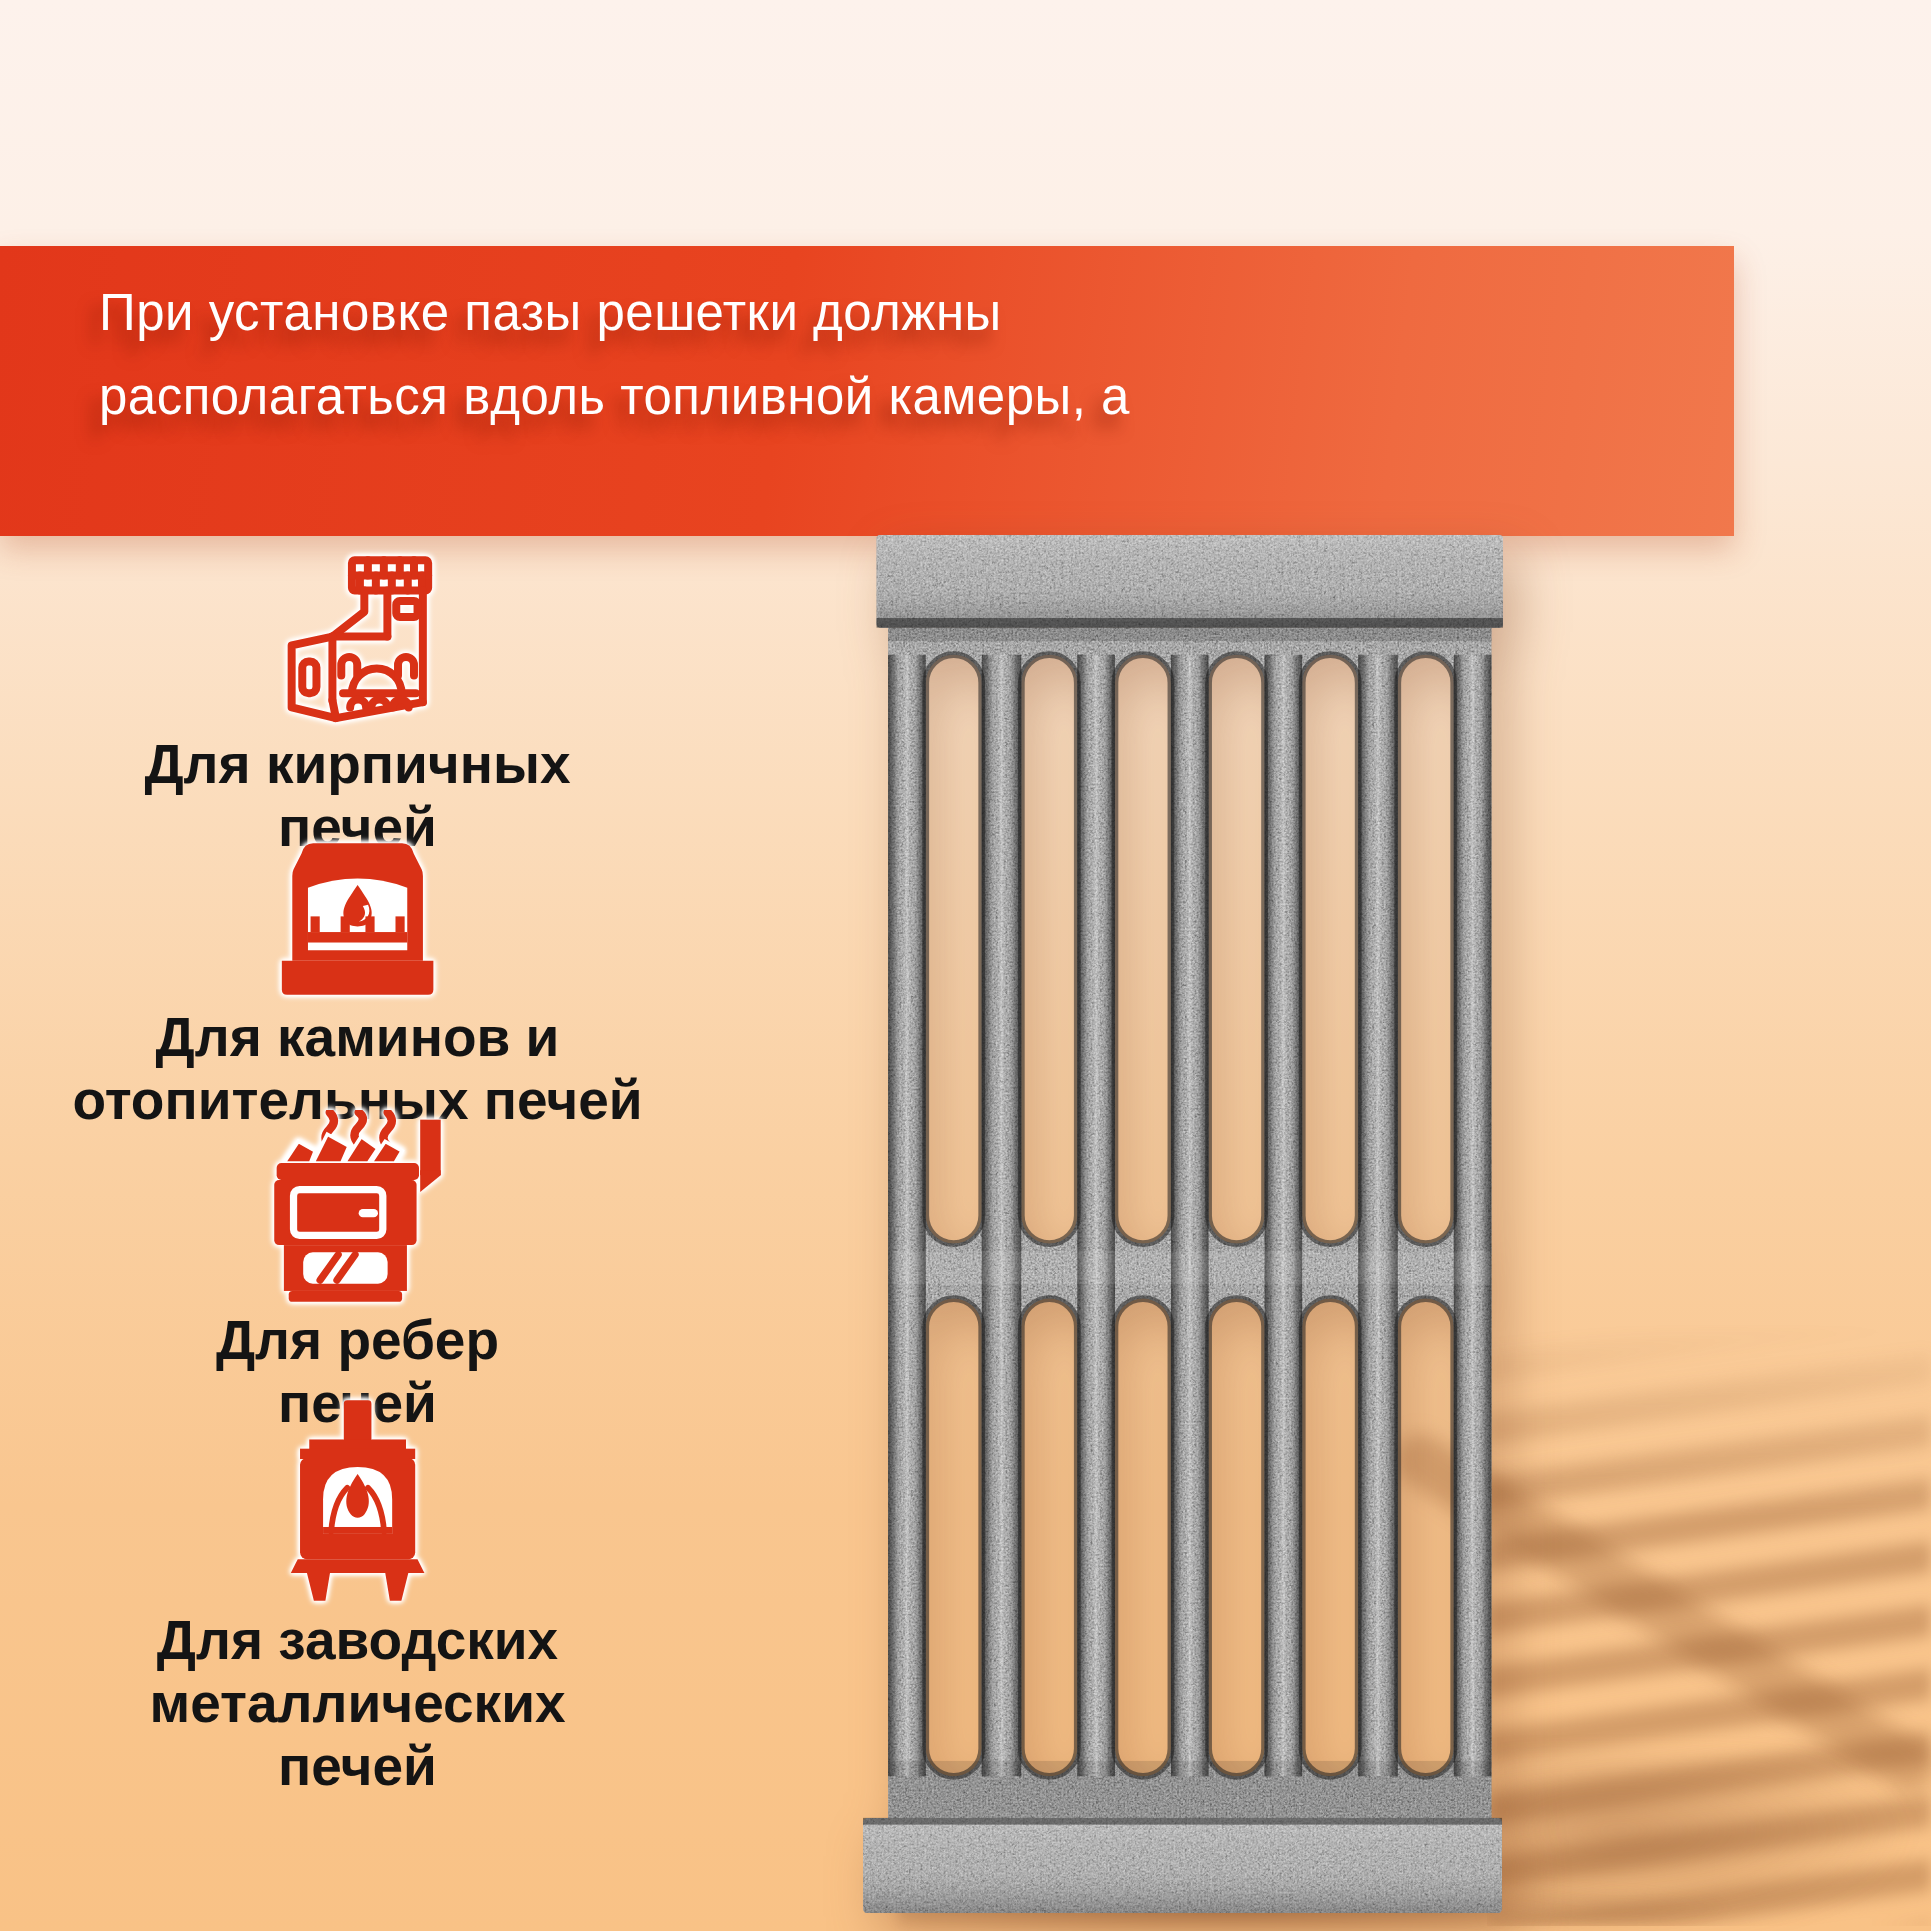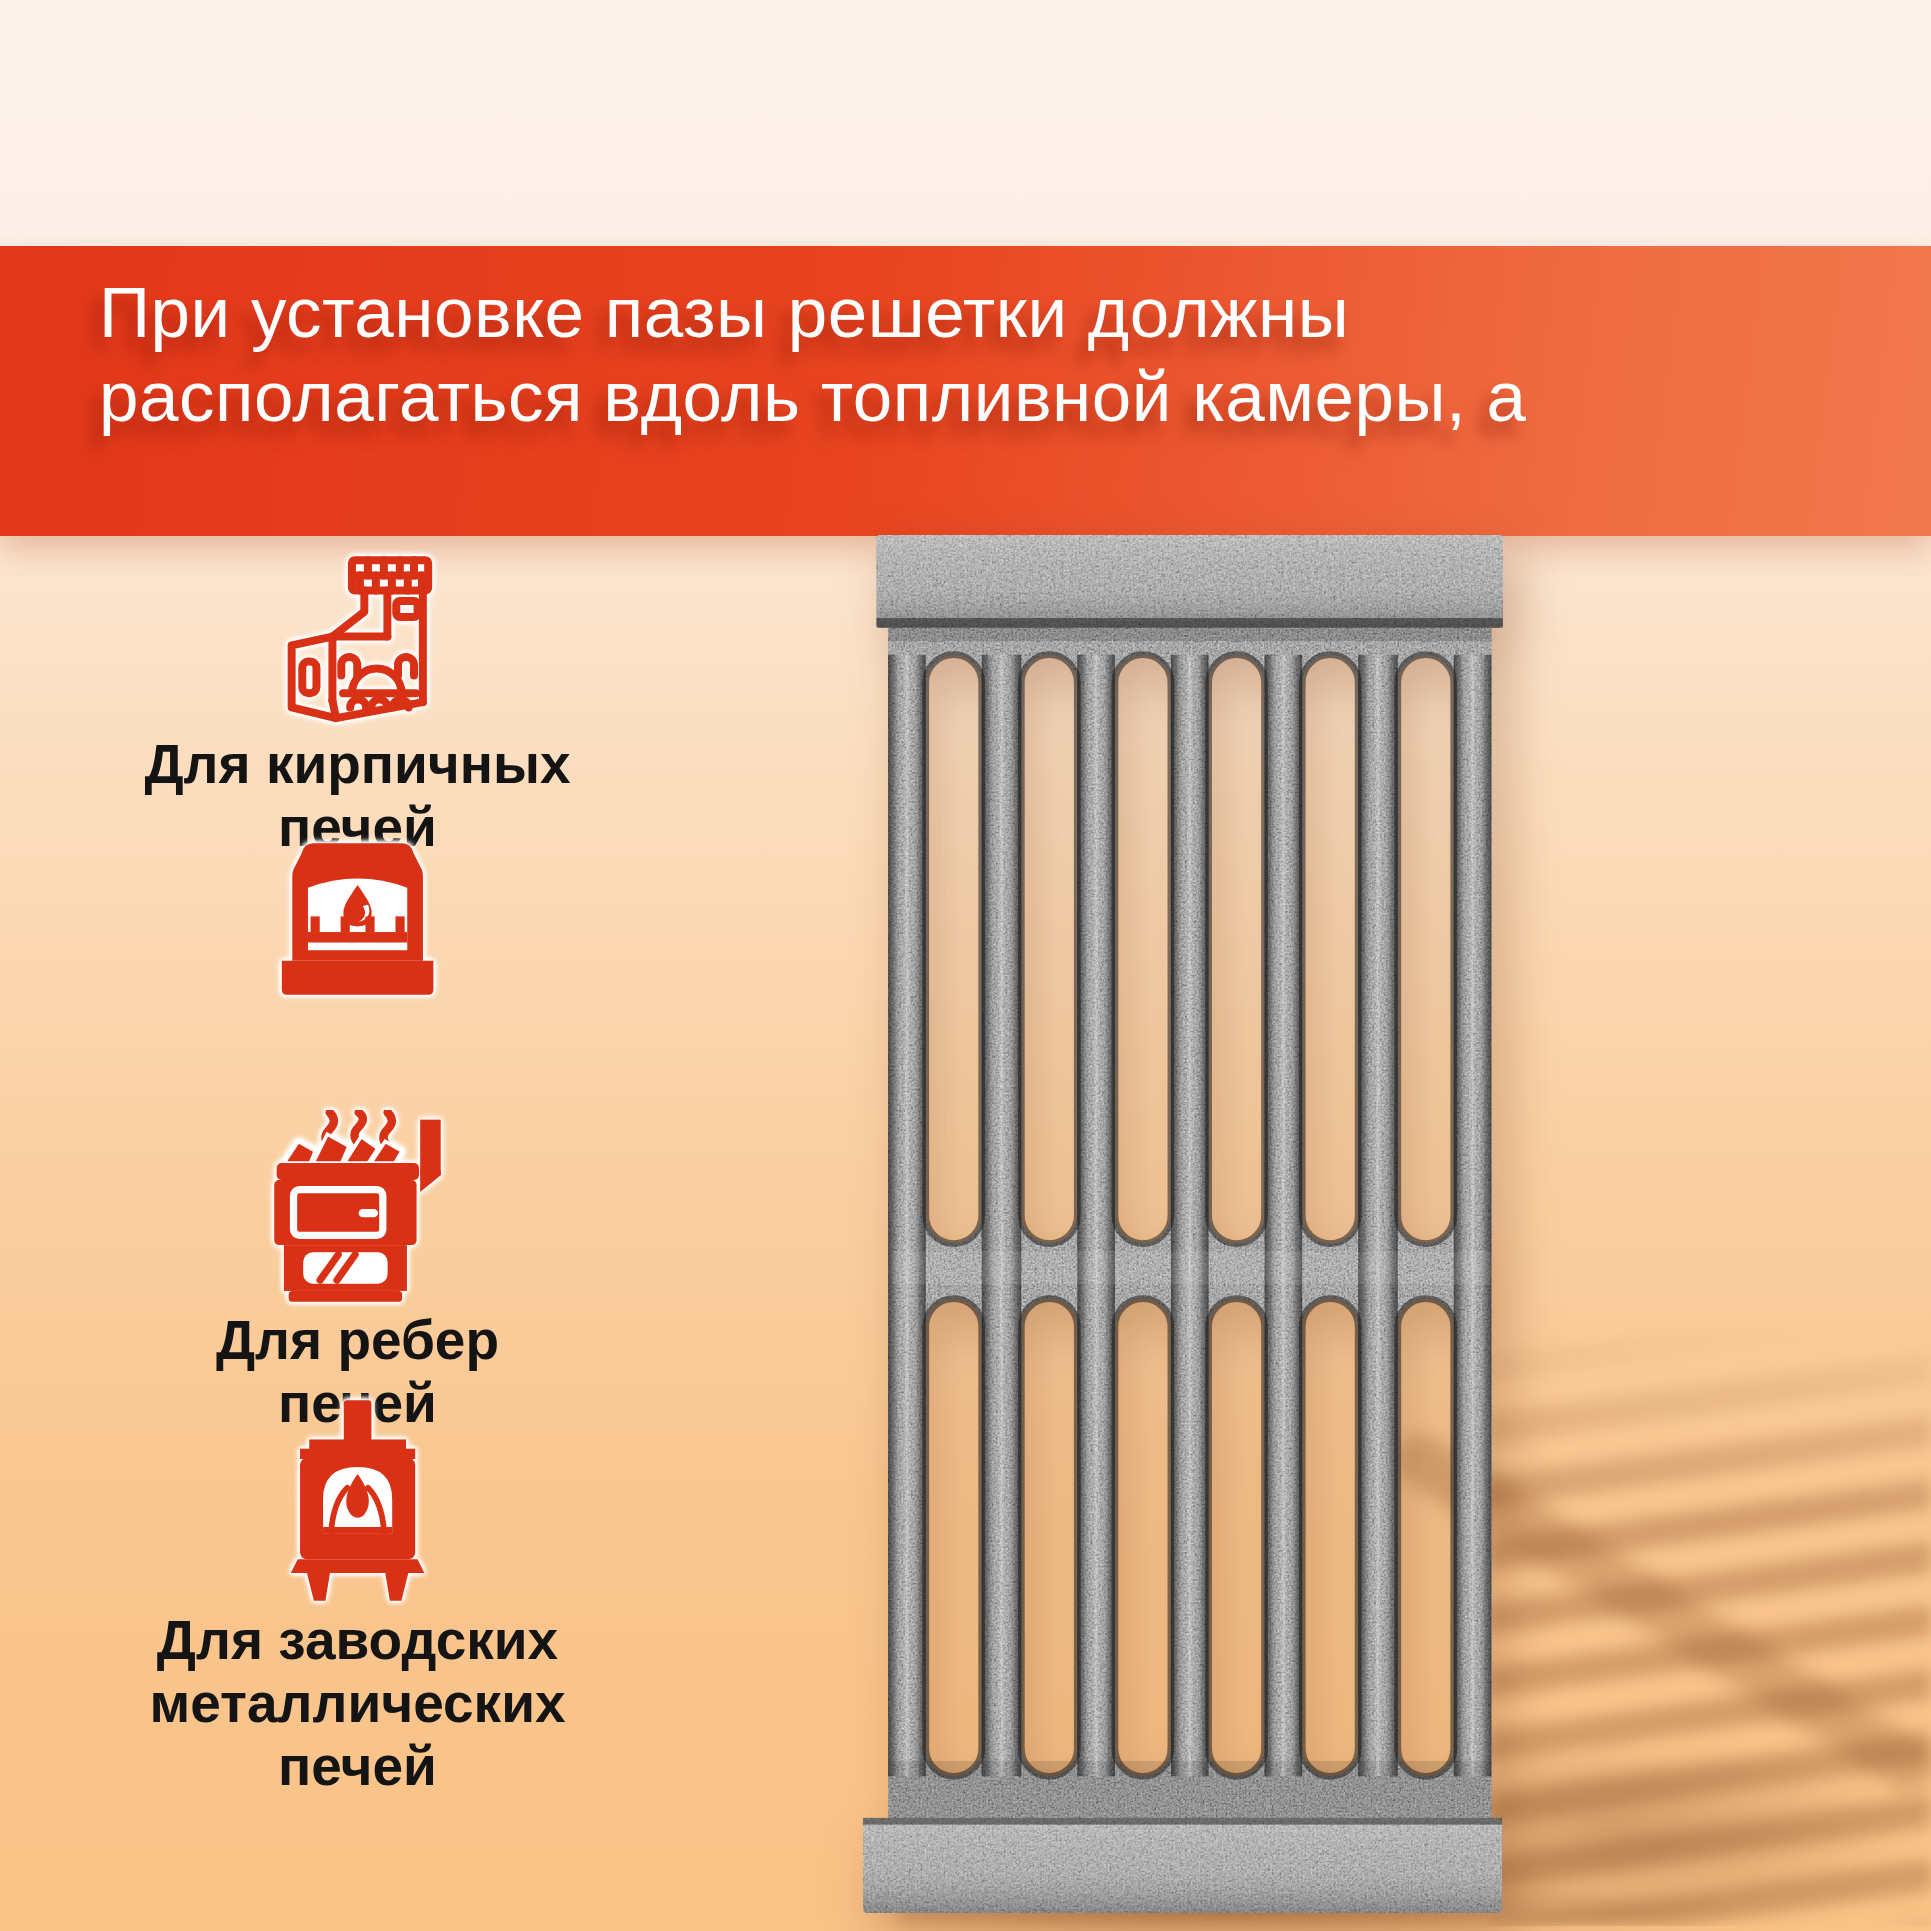--- a/index.html
+++ b/index.html
@@ -11,26 +11,26 @@
   *{margin:0;padding:0;box-sizing:border-box;}
   html,body{width:1931px;height:1931px;overflow:hidden;}
   body{font-family:"Liberation Sans","DejaVu Sans",sans-serif;}
   .stage{
     position:absolute;inset:0;width:1931px;height:1931px;
     background:linear-gradient(180deg,var(--bg-top) 0%,#fdf0e7 12%,#fce8d6 24%,var(--bg-mid) 42%,#fad0a2 60%,#f9c68f 78%,var(--bg-bottom) 100%);
   }
 
   
   .banner{
-    position:absolute;left:0;top:246px;width:1931px;height:290px;
+    position:absolute;left:0;top:246px;width:1734px;height:290px;
     background:linear-gradient(97deg,var(--banner-left) 0%,#e84420 45%,#ef6a40 80%,var(--banner-right) 100%);
     box-shadow:0 13.5px 29px rgba(180,70,30,.28);
     padding:25px 48px 0 99px;
     color:var(--banner-text);
-    font-size:71px;line-height:84px;letter-spacing:0.5px;
+    font-size:51px;line-height:84px;letter-spacing:0.5px;
     text-shadow:-9.7px 13.5px 15.4px rgba(135,25,5,.55);
     white-space:nowrap;
   }
   .banner .b{font-weight:400;}
 
   
   .features{position:absolute;left:58px;top:0;width:599px;height:1806px;}
   .feature{position:absolute;left:0;width:100%;display:flex;flex-direction:column;align-items:center;}
   .feature .icon svg{display:block;filter:drop-shadow(0 0 1.9px #fff) drop-shadow(0 0 1.9px #fff) drop-shadow(0 0 1.9px #fff);}
   .feature .label{
@@ -126,20 +126,24 @@
           <path fill="#d93116" d="M42,96 H158 V118 Q158,122 154,122 H46 Q42,122 42,118 Z"></path>
           <path fill="#ffffff" d="M62,40 Q100,26 138,40 L138,88 H62 Z"></path>
           <path fill="#d93116" d="M100,38 C92,50 86,57 91,66 C94,71 106,71 109,66 C114,57 108,50 100,38 Z"></path>
           <path fill="#ffffff" d="M104,54 C107,59 106,63 101,66 C107,65 111,60 108,53 Z"></path>
           <rect fill="#d93116" x="62" y="74" width="76" height="8"></rect>
           <rect fill="#d93116" x="64" y="62" width="7" height="12"></rect>
           <rect fill="#d93116" x="87" y="62" width="7" height="12"></rect>
           <rect fill="#d93116" x="106" y="62" width="7" height="12"></rect>
           <rect fill="#d93116" x="129" y="62" width="7" height="12"></rect>
         </svg>
+      </div>
+      <div class="label">
+        <div>Для каминов и</div>
+        <div>отопительных печей</div>
       </div>
     </div>
 
     <div class="feature" id="feature-3">
       <div class="icon">
         <svg viewBox="20 0 150 160" xmlns="http://www.w3.org/2000/svg">
           <g fill="none" stroke="#d93116" stroke-width="7" stroke-linecap="round">
             <path d="M72,30 q-7,-7 0,-14 t0,-14"></path>
             <path d="M96,28 q-7,-7 0,-14 t0,-12"></path>
             <path d="M120,30 q-7,-7 0,-14 t0,-14"></path>

